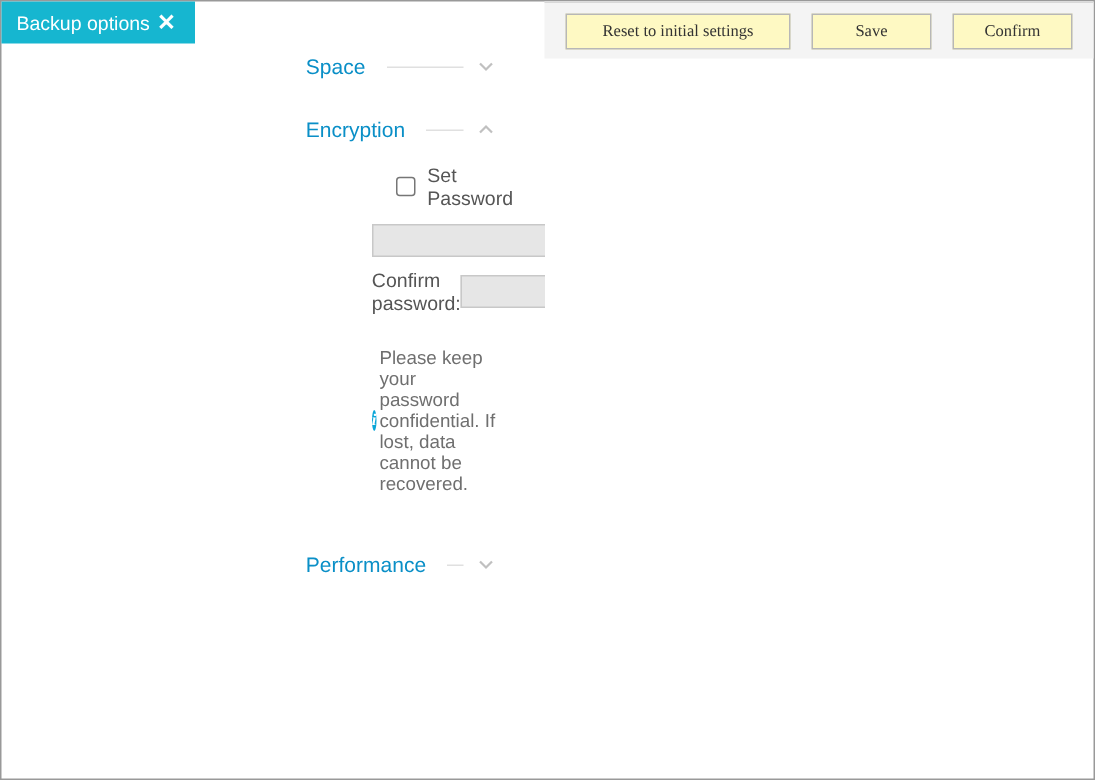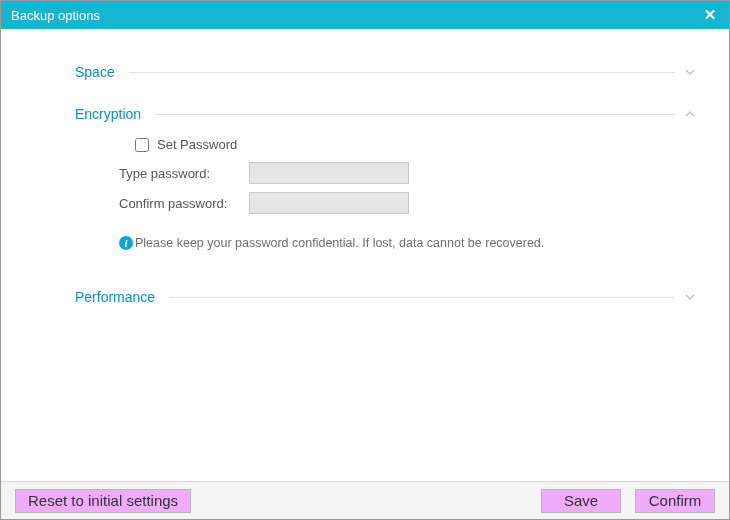--- a/index.html
+++ b/index.html
@@ -7,21 +7,21 @@
     margin: 0; padding: 0;
     width: 730px; height: 520px;
     font-family: "Segoe UI", Tahoma, sans-serif;
     font-size: 13px;
     color: #555;
     background: #fff;
   }
   .window {
     width: 730px; height: 520px;
     border: 1px solid #999;
-    display: flex; flex-direction: column;
+    display: flex; flex-direction: row;
     background: #fff;
   }
   .titlebar {
     height: 28px;
     background: #16b6d0;
     color: #fff;
     display: flex; align-items: center;
     padding: 0 8px 0 10px;
     font-size: 13px;
   }
@@ -113,27 +113,27 @@
     border-top: 1px solid #d8d8d8;
     background: #f4f4f4;
     display: flex; align-items: center;
     padding: 0 14px;
   }
   .footer .spacer { flex: 1; }
   .btn {
     height: 24px;
     min-width: 80px;
     padding: 0 12px;
-    background: #f0abfc;
+    background: #fef9c3;
     border: 1px solid #b7b7b7;
     color: #333;
-    font-size: 15px;
+    font-size: 11px;
     cursor: pointer;
     margin-left: 14px;
-    display: inline-flex; align-items: center; justify-content: center;
+    display: inline-flex; align-items: center; justify-content: center; font-family: Liberation Serif, serif;
   }
   .btn.reset { margin-left: 0; min-width: 150px; }
 </style>
 </head>
 <body>
 
 <div class="window">
 
   <div class="titlebar">
     <span class="title">Backup options</span>
@@ -163,21 +163,20 @@
               <path d="M2 8 L6 4 L10 8" fill="none" stroke="#c0c0c0" stroke-width="1.5"></path>
             </svg>
         </span>
       </div>
       <div class="section-body">
         <div class="checkbox-row">
           <input type="checkbox" style="">
           <span>Set Password</span>
         </div>
         <div class="field-row">
-          <span class="field-label">Type password:</span>
           <input type="password" class="field-input" disabled="" value="" style="">
         </div>
         <div class="field-row">
           <span class="field-label">Confirm password:</span>
           <input type="password" class="field-input" disabled="" value="" style="">
         </div>
         <div class="info-row">
           <span class="info-icon">i</span>
           <span>Please keep your password confidential. If lost, data cannot be recovered.</span>
         </div>

